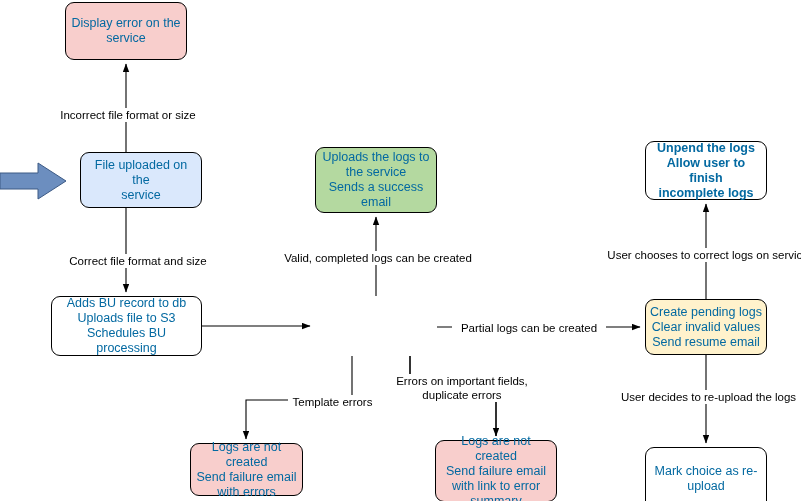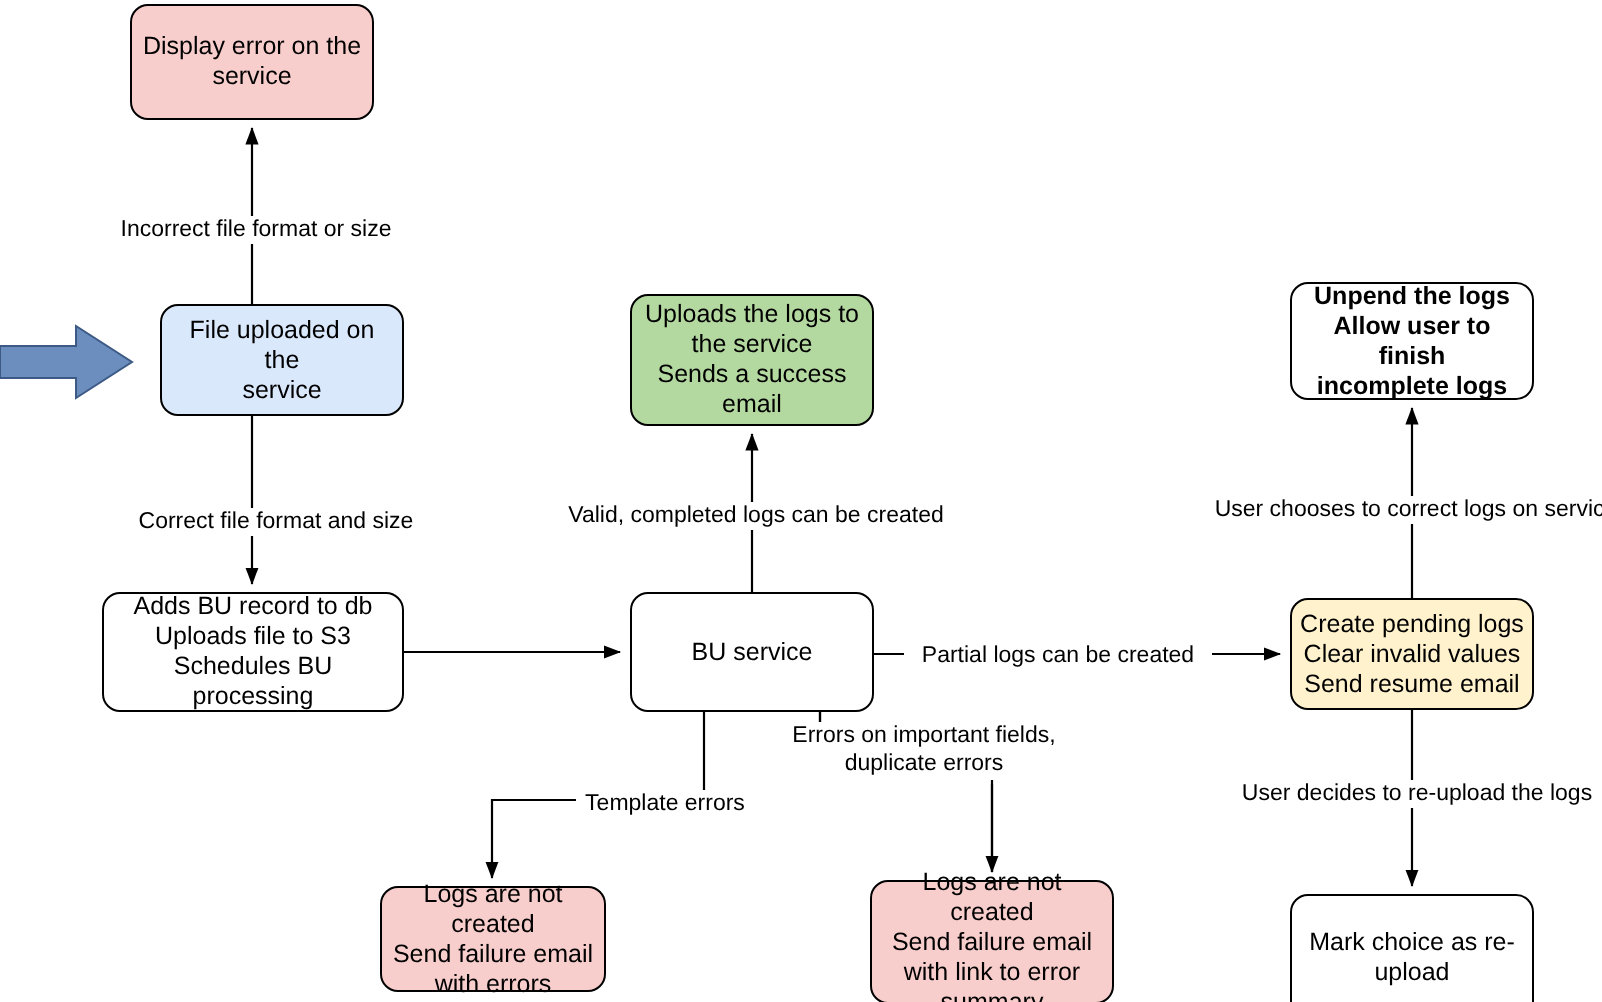--- a/index.html
+++ b/index.html
@@ -19,21 +19,21 @@
     position: absolute;
     box-sizing: border-box;
     border: 1px solid #000000;
     border-radius: 9px;
     display: flex;
     align-items: center;
     justify-content: center;
     text-align: center;
     font-size: 12.5px;
     line-height: 15px;
-    color: #000000;
+    color: #0369a1;
     white-space: pre-line;
     padding: 2px 4px;
   }
   .node.fill-pink   { background: #f8cecc; border-color: #000000; }
   .node.fill-blue   { background: #dae8fc; border-color: #000000; margin-left: 15px; }
   .node.fill-green  { background: #b4d9a0; border-color: #000000; }
   .node.fill-yellow { background: #fff2cc; border-color: #000000; }
   .node.fill-white  { background: #ffffff; border-color: #000000; }
 
   .edge-label {
@@ -97,21 +97,20 @@
   <div class="node fill-pink" style="left:65px; top:2px; width:122px; height:58px;">Display error on the
 service</div>
 
   <div class="node fill-blue" style="left:65px; top:152px; width:122px; height:56px;">File uploaded on the
 service</div>
 
   <div class="node fill-white" style="left:51px; top:296px; width:151px; height:60px;">Adds BU record to db
 Uploads file to S3
 Schedules BU processing</div>
 
-  <div class="node fill-white" style="left:315px; top:296px; width:122px; height:60px;">BU service</div>
 
   <div class="node fill-green" style="left:315px; top:147px; width:122px; height:66px;">Uploads the logs to
 the service
 Sends a success
 email</div>
 
   <div class="node fill-white" style="left:645px; top:141px; width:122px; height:59px;font-weight:bold;">Unpend the logs
 Allow user to finish
 incomplete logs</div>
 
@@ -138,16 +137,16 @@
   <div class="edge-label" style="left:256px; top:251px; width:240px;">Valid, completed logs can be created</div>
 
   <div class="edge-label" style="left:452px; top:321px; width:150px;">Partial logs can be created</div>
 
   <div class="edge-label" style="left:600px; top:248px; width:212px;">User chooses to correct logs on service</div>
 
   <div class="edge-label" style="left:613px; top:390px; width:187px;">User decides to re-upload the logs</div>
 
   <div class="edge-label" style="left:288px; top:395px; width:85px;">Template errors</div>
 
-  <div class="edge-label" style="left:390px; top:361px; width:140px;">Errors on important fields,
+  <div class="edge-label" style="left:390px; top:374px; width:140px;">Errors on important fields,
 duplicate errors</div>
 
 </div>
 
 </body></html>

